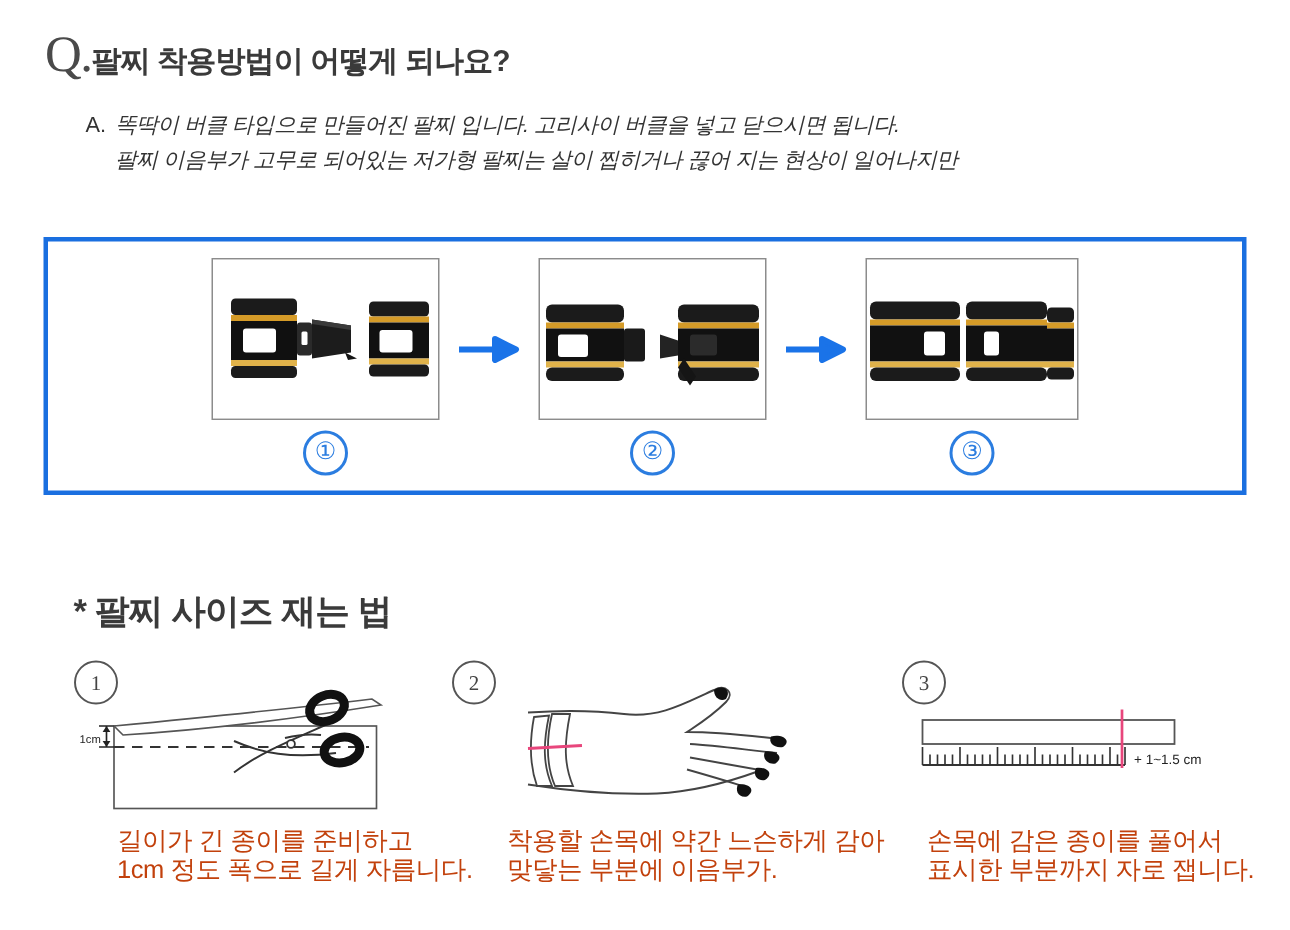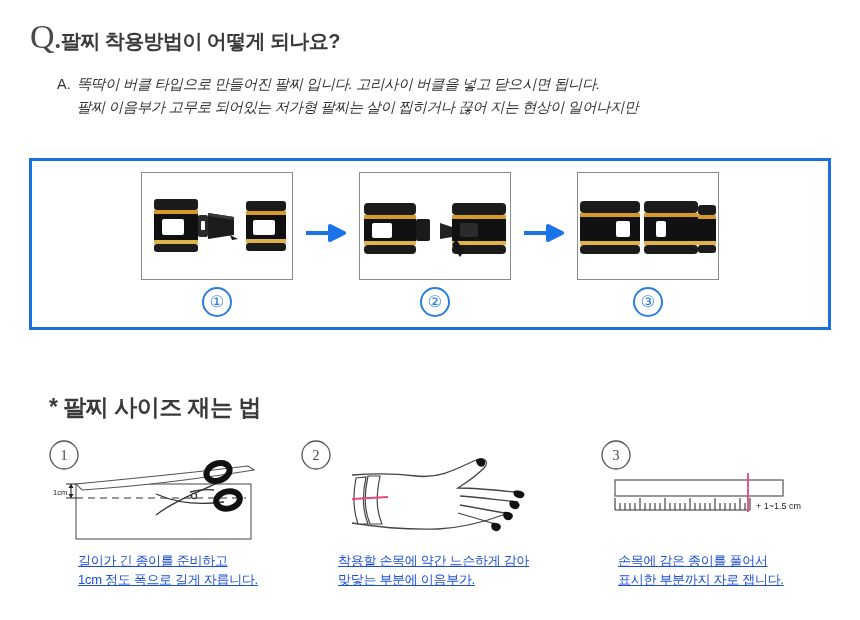--- a/index.html
+++ b/index.html
@@ -66,23 +66,22 @@
   }
 
   .ill-row{position:absolute;left:0;top:440px;width:860px;height:120px;}
   .ill{position:absolute;top:0;}
   .ill1{left:48px;}
   .ill2{left:300px;}
   .ill3{left:600px;}
 
   .cap-row{position:absolute;left:0;top:551px;width:860px;}
   .cap{
-    position:absolute;font-size:13px;color:#1d4ed8;line-height:19px;
+    position:absolute;font-size:17px;color:#c2410c;line-height:19px;
     letter-spacing:-0.3px;
-    text-decoration:underline;
   }
   .cap1{left:78px;}
   .cap2{left:338px;}
   .cap3{left:618px;}
   .cap div{white-space:nowrap;}
 </style>
 </head>
 <body>
 
 <div class="page">

